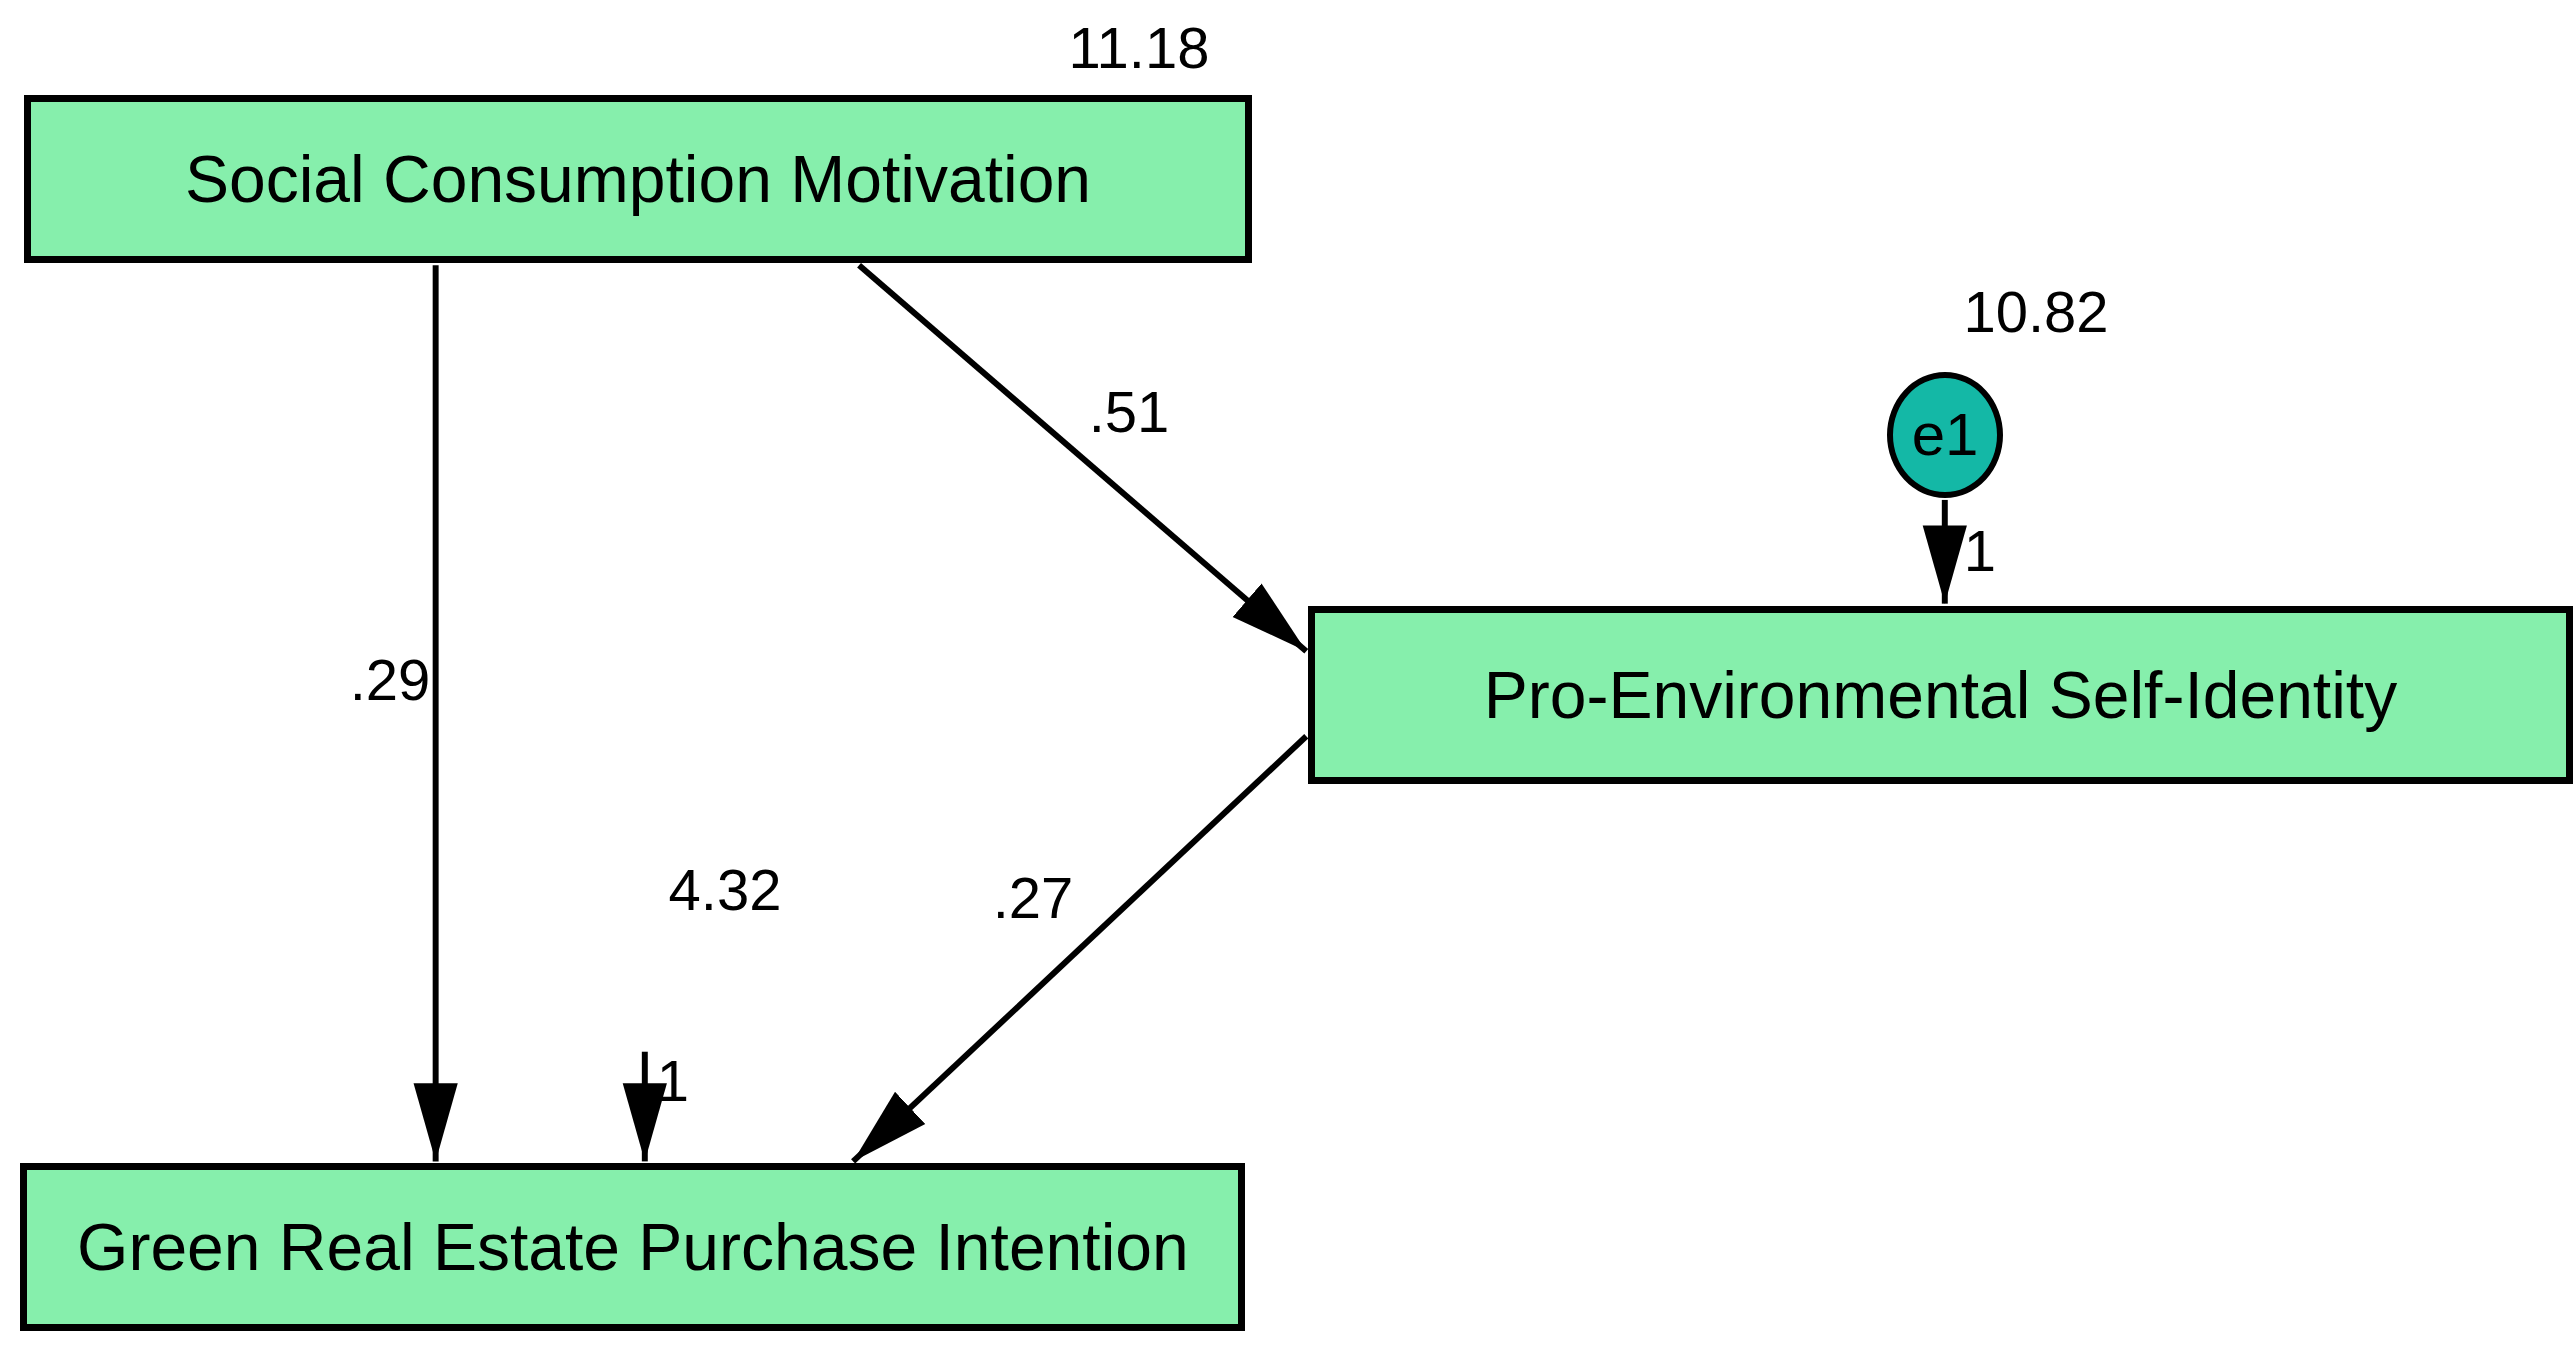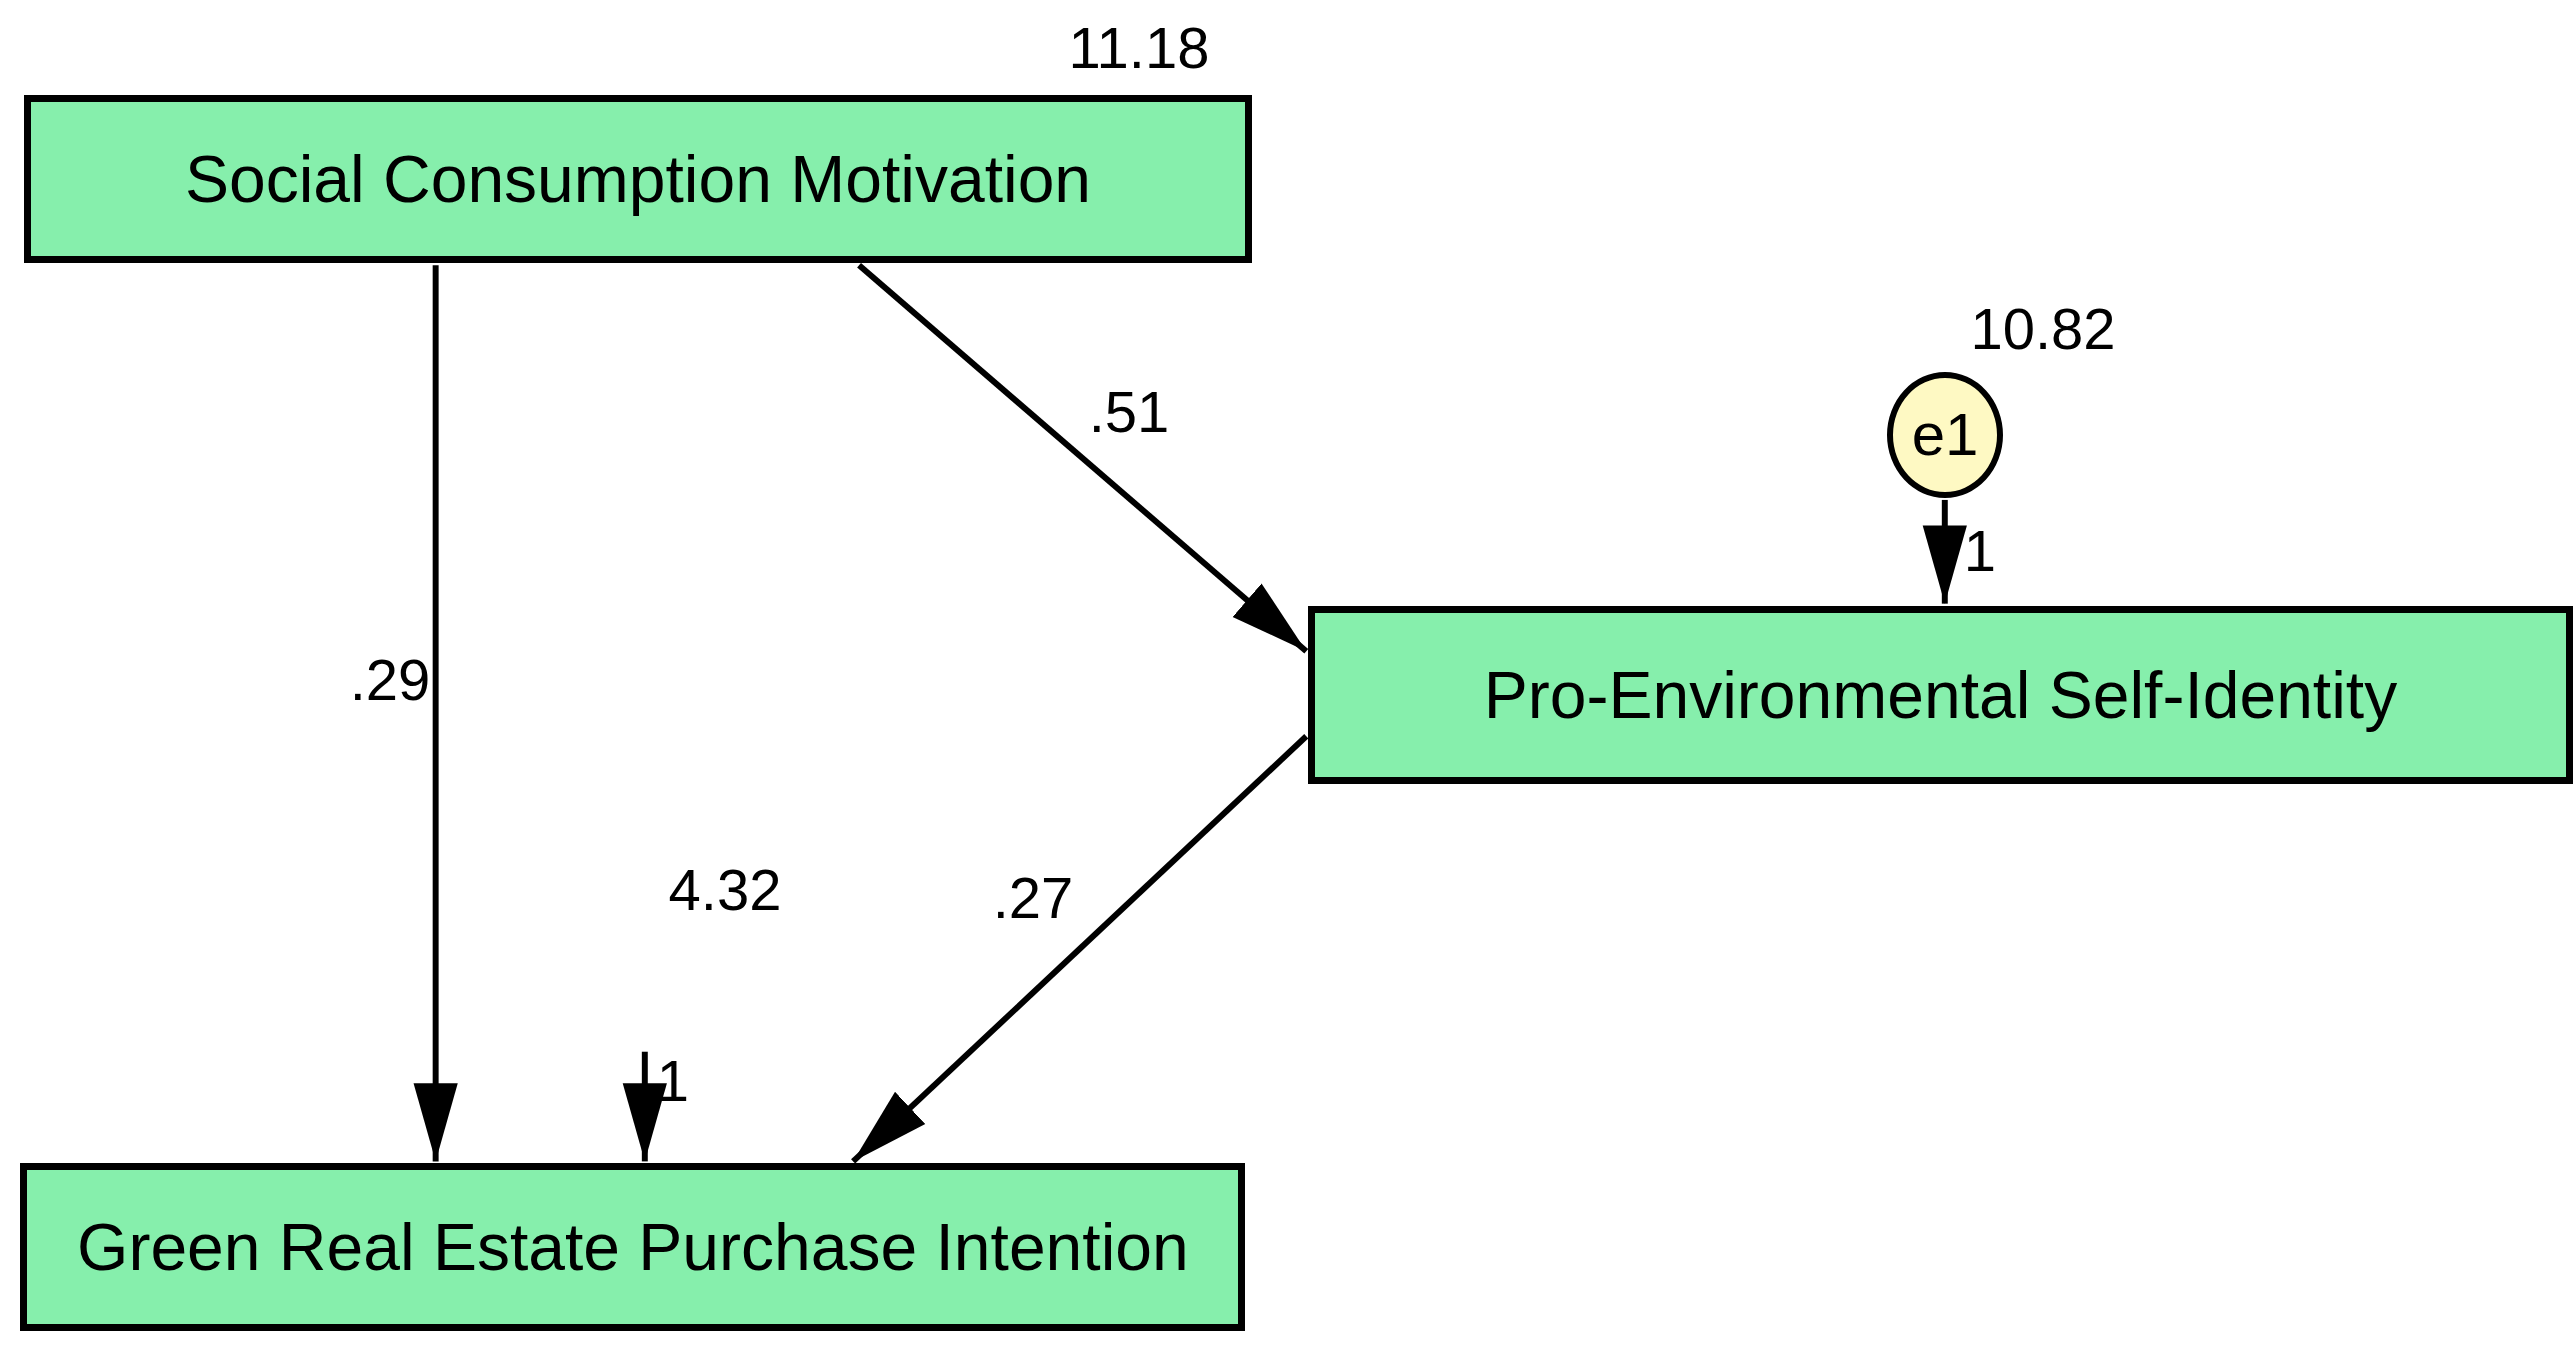--- a/index.html
+++ b/index.html
@@ -36,21 +36,21 @@
     font-size: 66px;
     line-height: 1;
     white-space: nowrap;
     letter-spacing: 0px;
   }
   .error-circle {
     position: absolute;
     box-sizing: border-box;
     border: 6px solid #000000;
     border-radius: 50%;
-    background: #fef9c3;
+    background: #14b8a6;
     display: flex;
     align-items: center;
     justify-content: center;
   }
   .error-label {
     font-size: 60px;
     line-height: 1;
   }
   .value-label {
     position: absolute;
@@ -90,21 +90,21 @@
     <span class="node-label">Green Real Estate Purchase Intention</span>
   </div>
 
   <div class="error-circle" style="left:1887px; top:372px; width:116px; height:126px;">
     <span class="error-label">e1</span>
   </div>
 
 
   <div class="value-label" style="left:1131px; top:48px;margin-left:8px;">11.18</div>
 
-  <div class="value-label" style="left:2036px; top:329px;margin-left:7px;">10.82</div>
+  <div class="value-label" style="left:2036px; top:312px;">10.82</div>
 
   <div class="value-label" style="left:725px; top:890px;">4.32</div>
 
   <div class="value-label" style="left:390px; top:680px;">.29</div>
 
   <div class="value-label" style="left:1129px; top:412px;">.51</div>
 
   <div class="value-label" style="left:1033px; top:898px;">.27</div>
 
   <div class="value-label" style="left:1980px; top:551px;">1</div>

